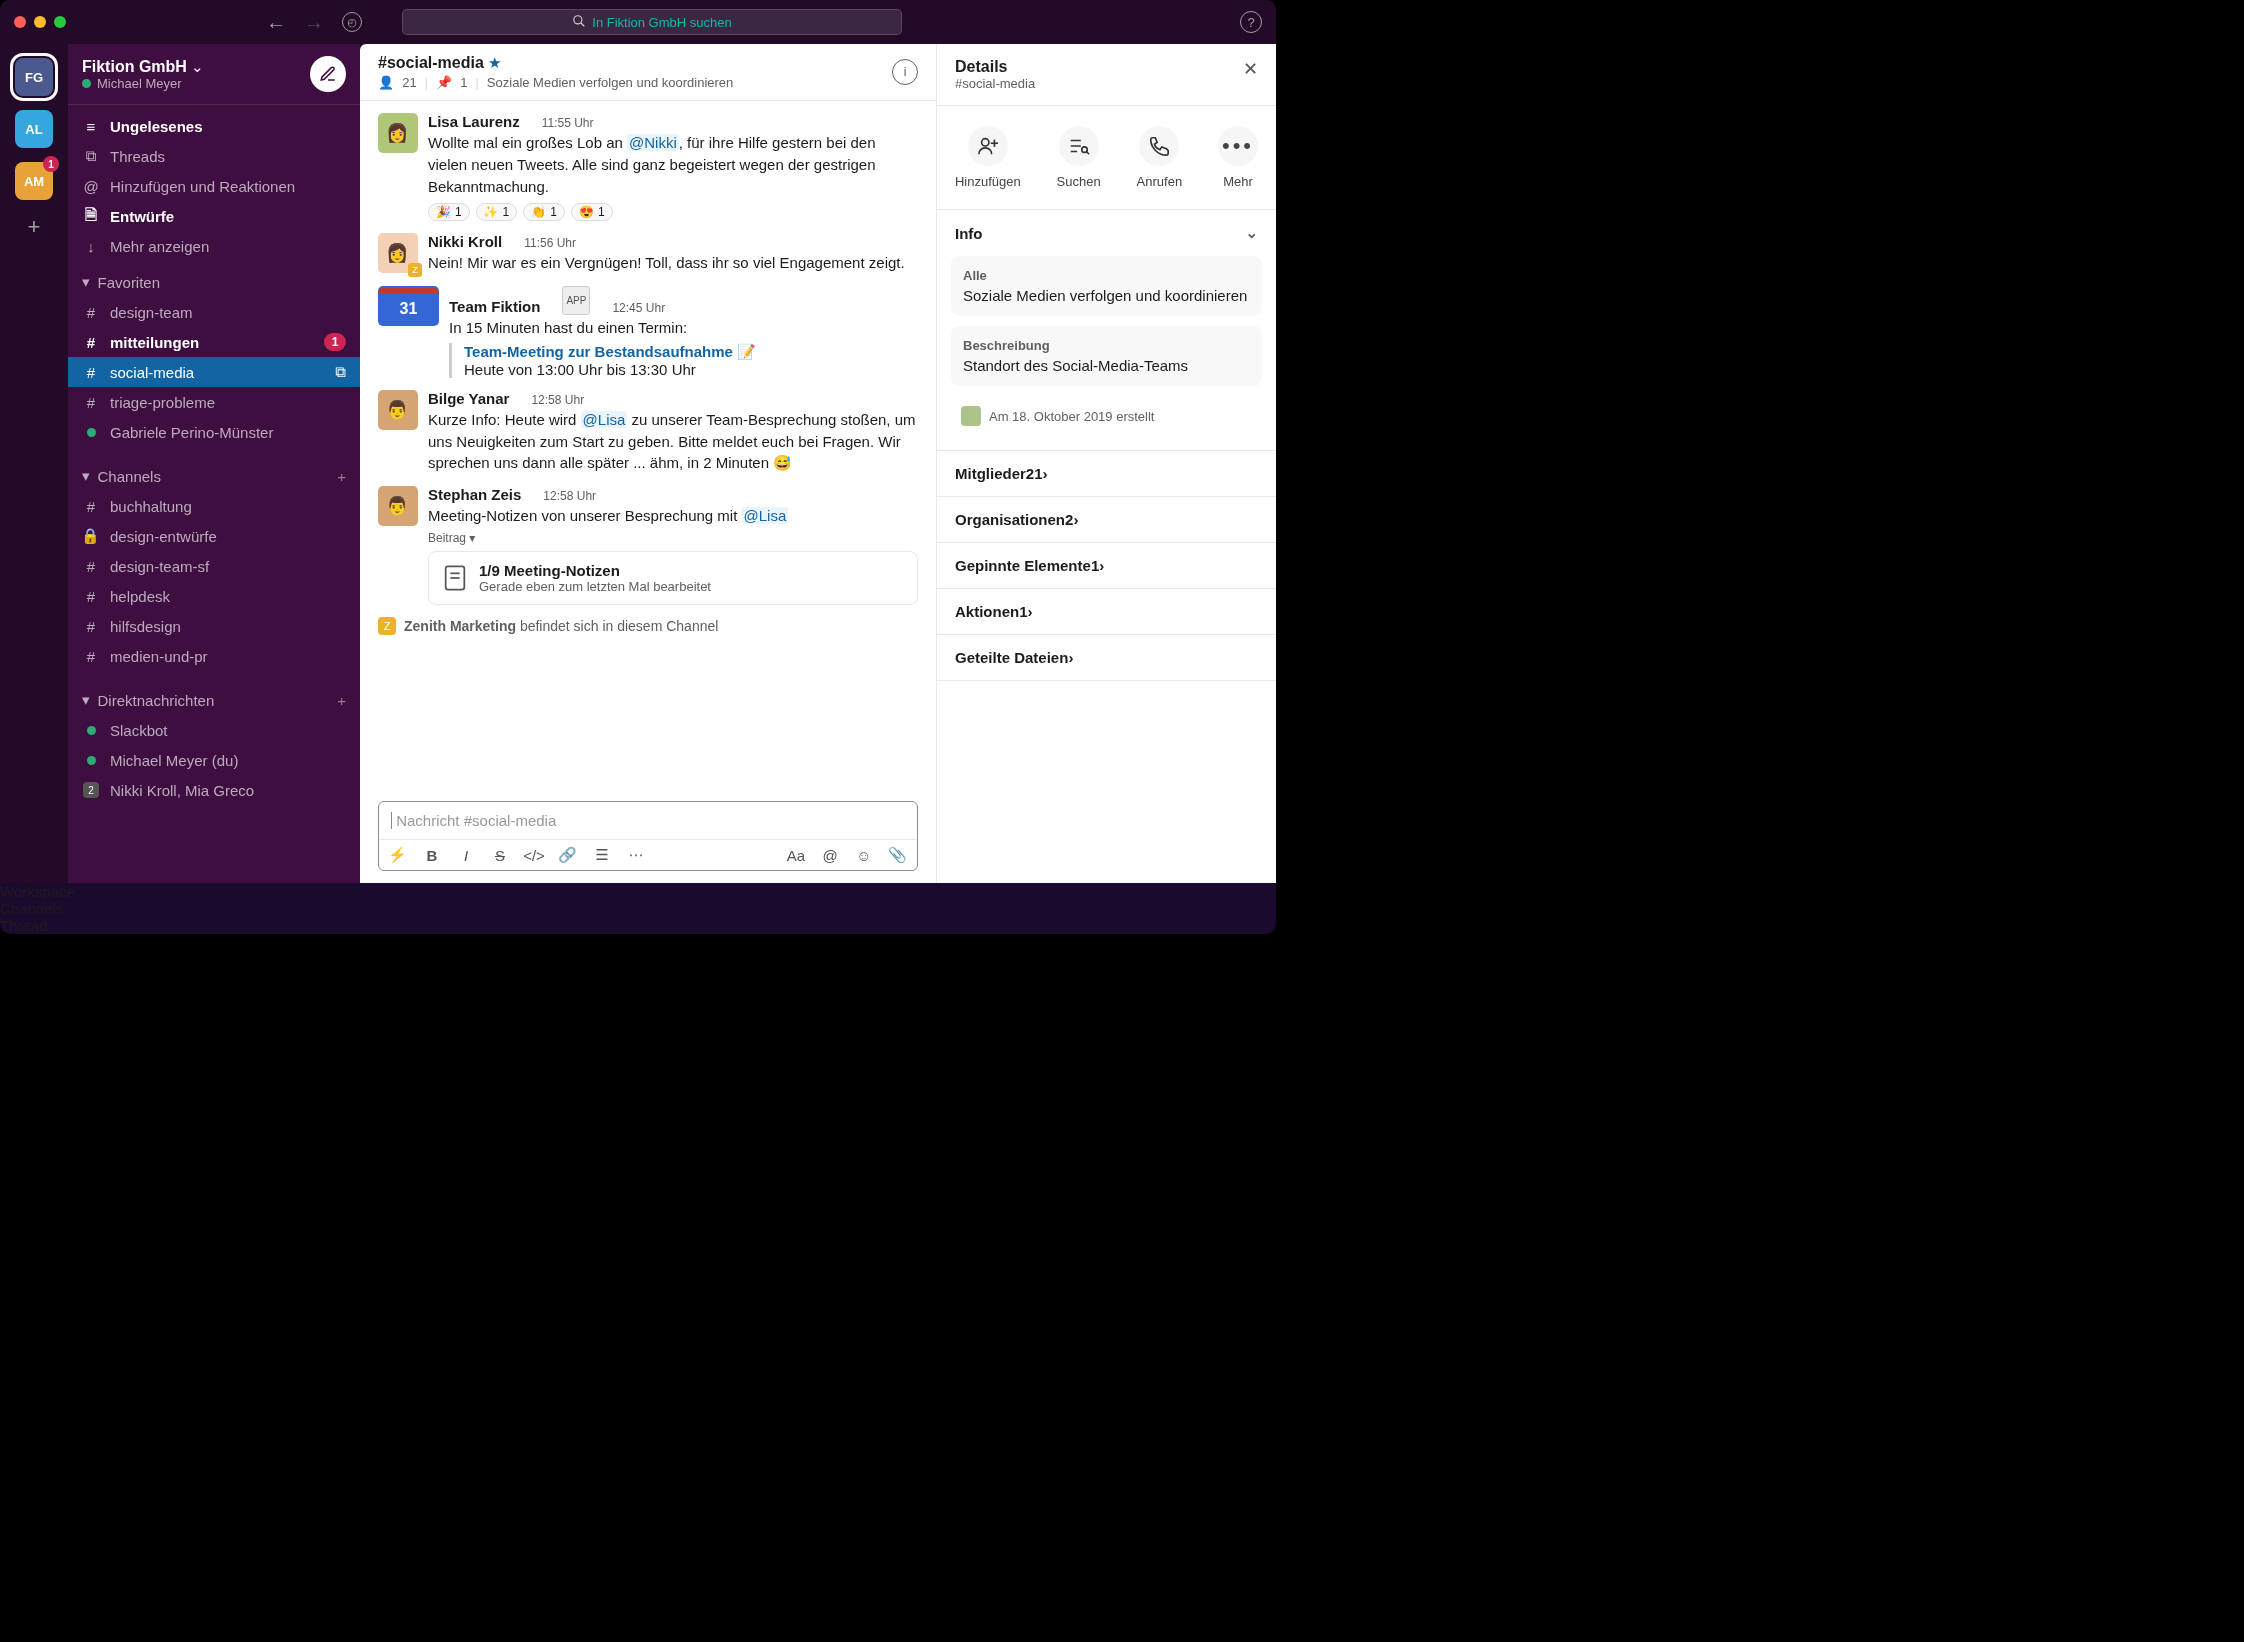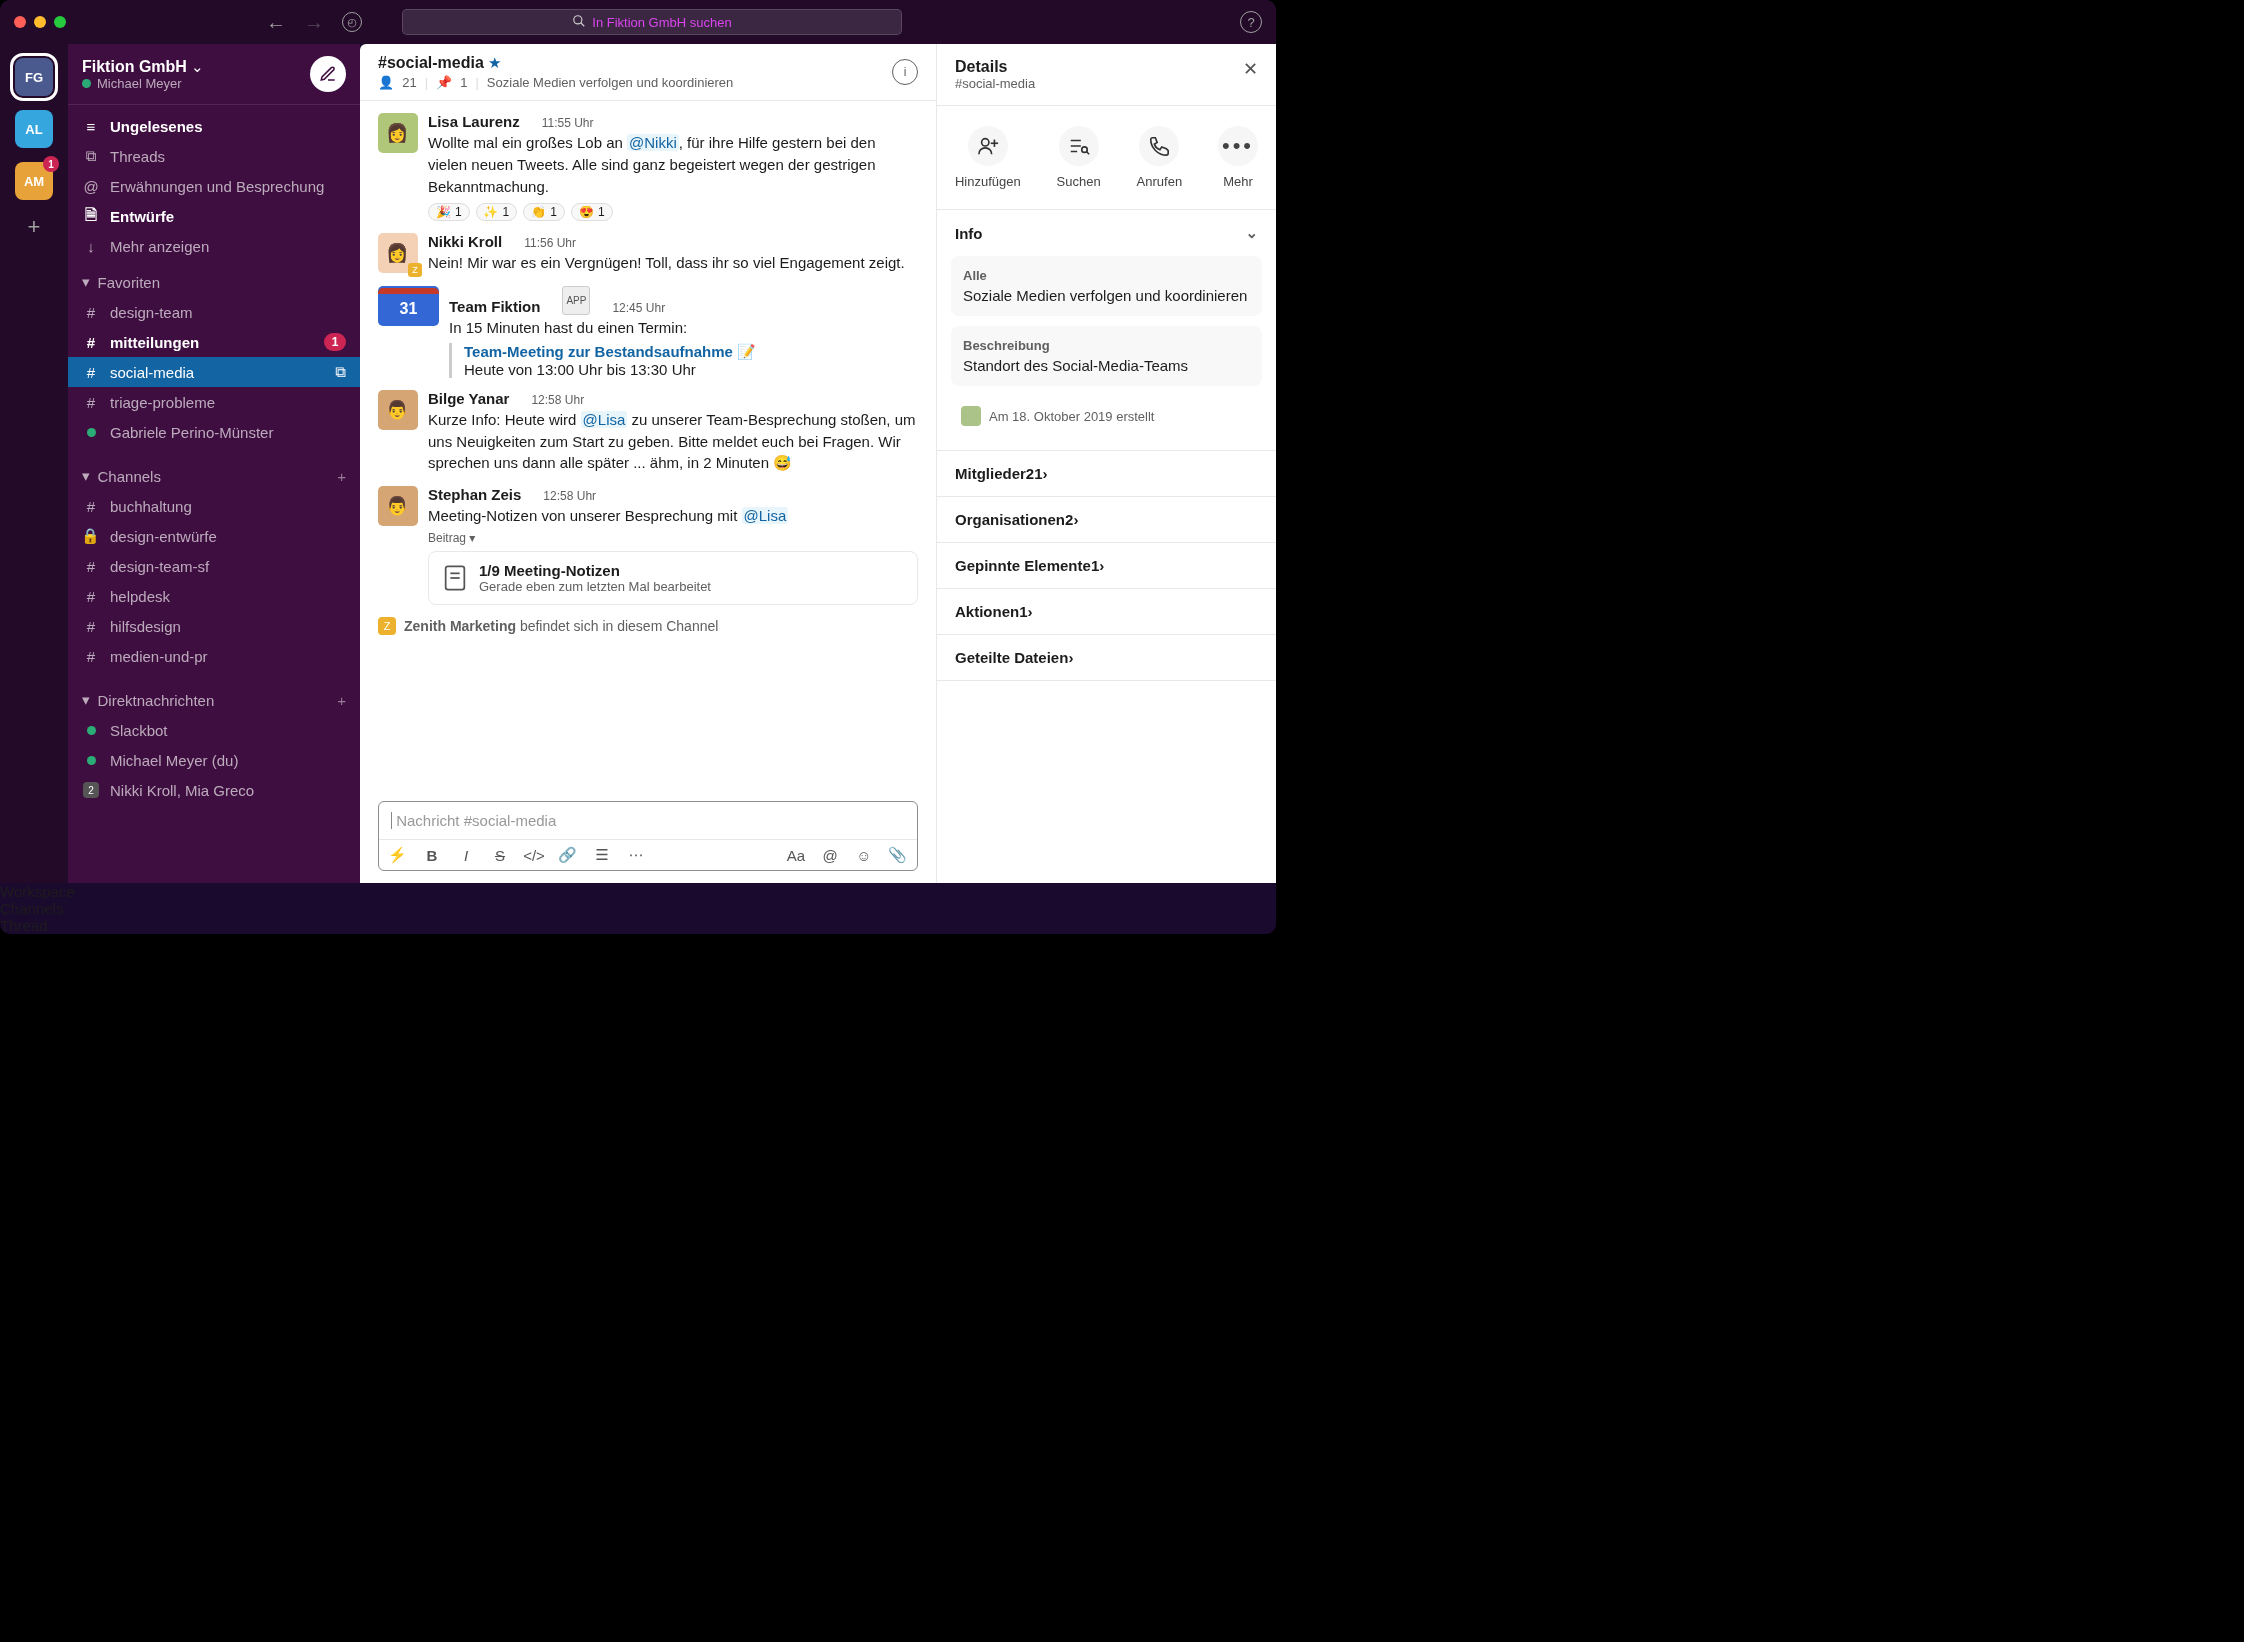--- a/index.html
+++ b/index.html
@@ -20,21 +20,21 @@
   html,body { height:100%; font-family: -apple-system, BlinkMacSystemFont, "Segoe UI", Helvetica, Arial, sans-serif; font-size:15px; color:var(--text-dark); background:#000; }
   .app { width:1276px; height:934px; display:flex; flex-direction:column; background:var(--bg-dark); border-radius:10px; overflow:hidden; }
 
   
   .toolbar { height:44px; background:var(--bg-strip); display:flex; align-items:center; padding:0 14px; color:#d1d2d3; position:relative; }
   .traffic { display:flex; gap:8px; margin-right:200px; }
   .dot { width:12px; height:12px; border-radius:50%; }
   .red{background:#ff5f56;} .yellow{background:#ffbd2e;} .green{background:#27c93f;}
   .nav-btns { display:flex; align-items:center; gap:18px; color:#a0a0a0; }
   .nav-btns svg, .nav-btns .hist { width:20px; height:20px; }
-  .search-bar { flex:0 0 500px; margin-left:40px; height:26px; background:rgba(255,255,255,0.12); border-radius:5px; display:flex; align-items:center; justify-content:center; color:#d946ef; font-size:13px; gap:6px; border:1px solid rgba(255,255,255,0.15);}
+  .search-bar { flex:0 0 500px; margin-left:40px; height:26px; background:rgba(255,255,255,0.12); border-radius:5px; display:flex; align-items:center; justify-content:center; color:#14b8a6; font-size:13px; gap:6px; border:1px solid rgba(255,255,255,0.15);}
   .help-icon { margin-left:auto; width:22px; height:22px; border:1.5px solid #a0a0a0; border-radius:50%; display:flex; align-items:center; justify-content:center; color:#a0a0a0; font-size:13px; }
 
   
   .body { flex:1; display:flex; min-height:0; }
 
   
   .ws-strip { width:68px; background:var(--bg-strip); display:flex; flex-direction:column; align-items:center; padding-top:14px; gap:14px; }
   .ws-tile { width:38px; height:38px; border-radius:8px; display:flex; align-items:center; justify-content:center; font-weight:700; font-size:13px; color:#fff; position:relative; }
   .ws-tile.active { outline:3px solid #fff; outline-offset:2px; }
   .ws-tile .badge { position:absolute; top:-6px; right:-6px; background:#cd2553; color:#fff; border-radius:50%; width:16px; height:16px; font-size:10px; display:flex; align-items:center; justify-content:center; }
@@ -172,21 +172,21 @@
           <div class="sb-item bold">
             <span class="ico">≡</span>
             <span>Ungelesenes</span>
           </div>
           <div class="sb-item">
             <span class="ico">⧉</span>
             <span>Threads</span>
           </div>
           <div class="sb-item">
             <span class="ico">@</span>
-            <span>Erwähnungen und Besprechung</span>
+            <span>Hinzufügen und Reaktionen</span>
           </div>
           <div class="sb-item bold">
             <span class="ico">🗎</span>
             <span>Entwürfe</span>
           </div>
           <div class="sb-item">
             <span class="ico">↓</span>
             <span>Mehr anzeigen</span>
           </div>
         </div>

